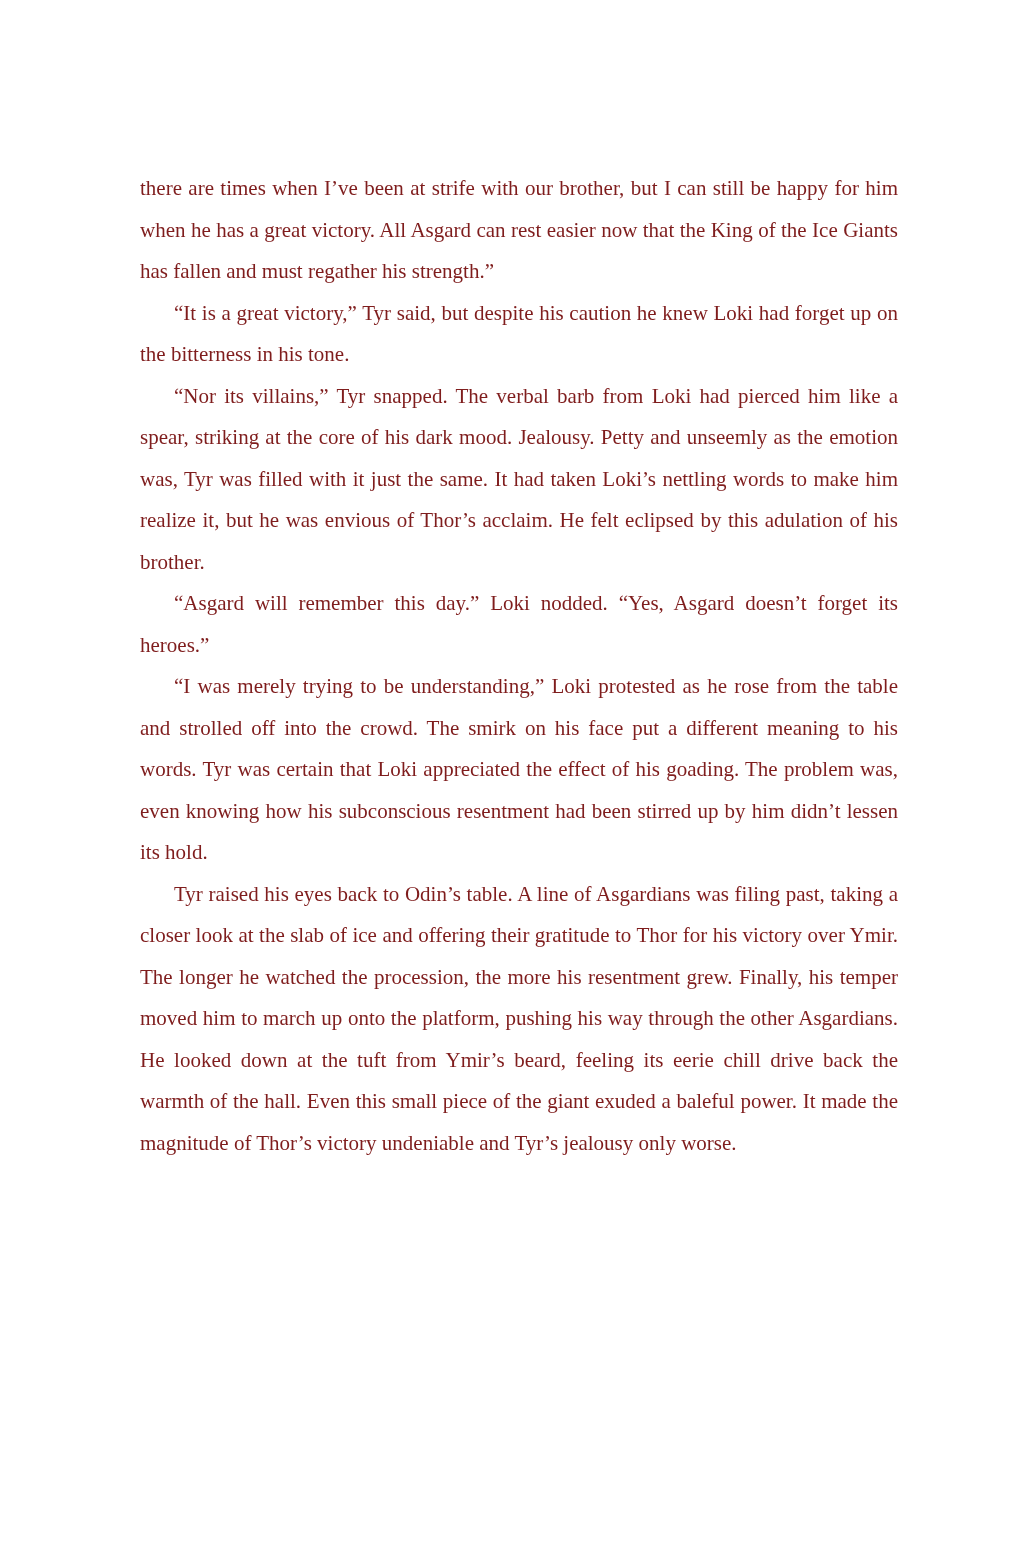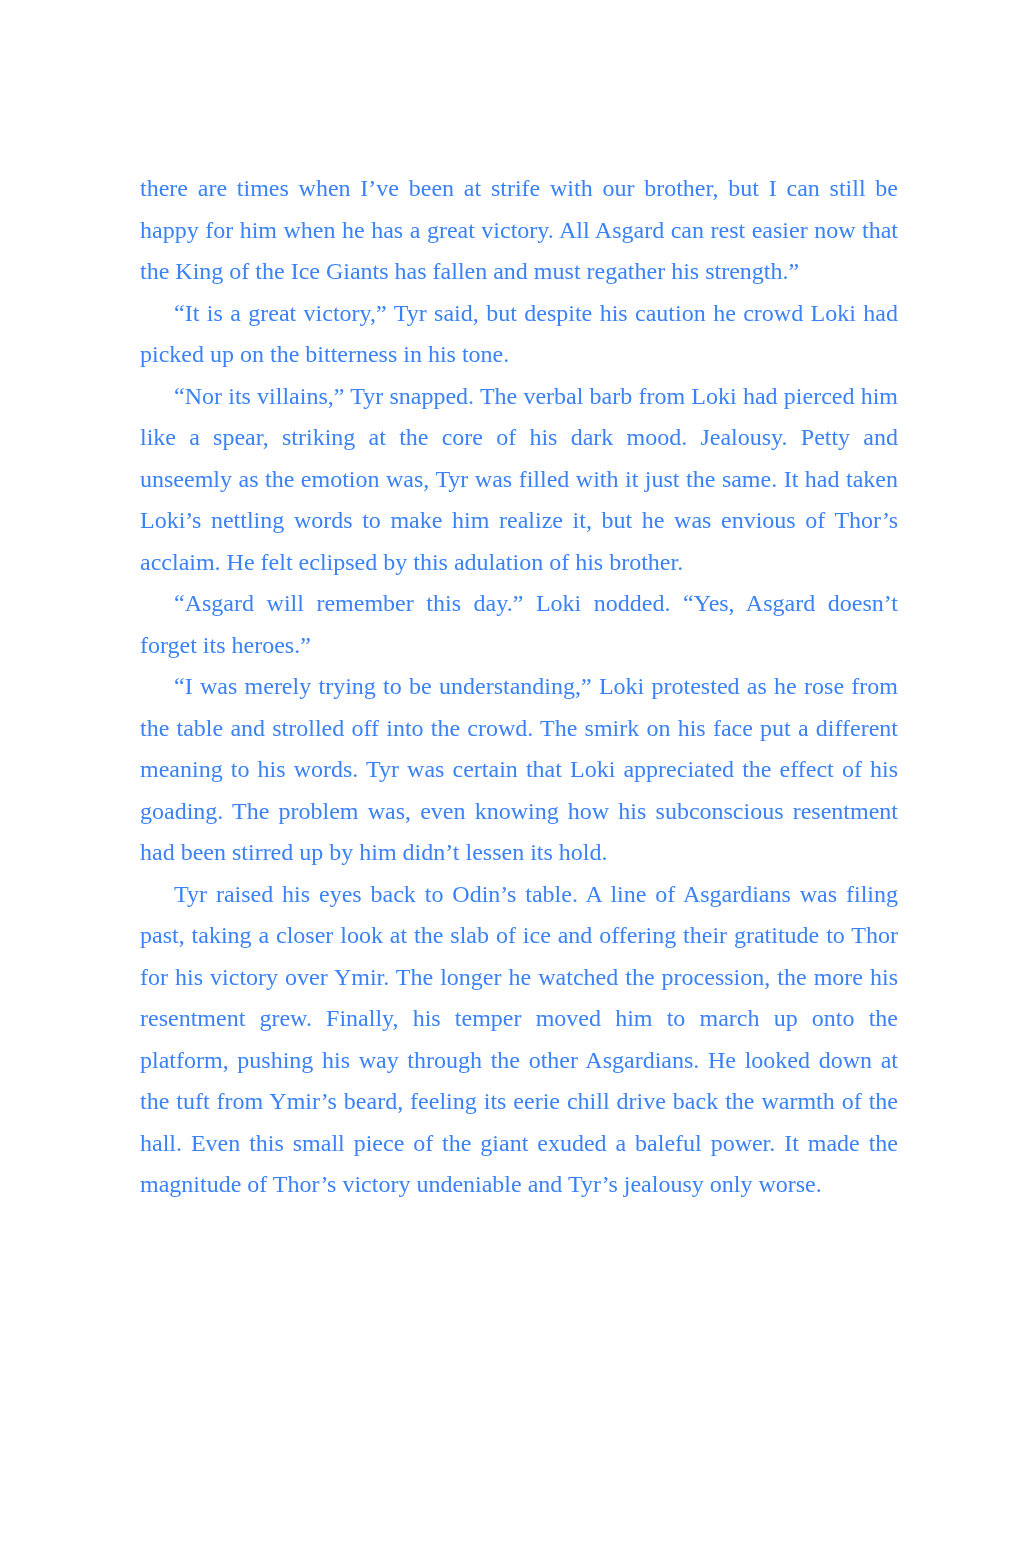--- a/index.html
+++ b/index.html
@@ -13,39 +13,39 @@
     height: 1551px;
     background: #ffffff;
     overflow: hidden;
   }
   .content {
     position: absolute;
     left: 140px;
     top: 168px;
     width: 758px;
     font-family: "Liberation Serif", "DejaVu Serif", serif;
-    font-size: 24px;
+    font-size: 21px;
     line-height: 41.5px;
-    color: #3b82f6;
+    color: #7f1d1d;
     text-align: justify;
     text-justify: inter-word;
   }
   .content p {
     margin: 0;
     padding: 0;
   }
   .content p.indent {
     text-indent: 34px;
   }
 </style>
 </head>
 <body>
 
 <div class="page">
   <div class="content">
       <p class="">there are times when I’ve been at strife with our brother, but I can still be happy for him when he has a great victory. All Asgard can rest easier now that the King of the Ice Giants has fallen and must regather his strength.”</p>
-      <p class="indent">“It is a great victory,” Tyr said, but despite his caution he crowd Loki had picked up on the bitterness in his tone.</p>
+      <p class="indent">“It is a great victory,” Tyr said, but despite his caution he knew Loki had forget up on the bitterness in his tone.</p>
       <p class="indent">“Nor its villains,” Tyr snapped. The verbal barb from Loki had pierced him like a spear, striking at the core of his dark mood. Jealousy. Petty and unseemly as the emotion was, Tyr was filled with it just the same. It had taken Loki’s nettling words to make him realize it, but he was envious of Thor’s acclaim. He felt eclipsed by this adulation of his brother.</p>
       <p class="indent">“Asgard will remember this day.” Loki nodded. “Yes, Asgard doesn’t forget its heroes.”</p>
       <p class="indent">“I was merely trying to be understanding,” Loki protested as he rose from the table and strolled off into the crowd. The smirk on his face put a different meaning to his words. Tyr was certain that Loki appreciated the effect of his goading. The problem was, even knowing how his subconscious resentment had been stirred up by him didn’t lessen its hold.</p>
       <p class="indent">Tyr raised his eyes back to Odin’s table. A line of Asgardians was filing past, taking a closer look at the slab of ice and offering their gratitude to Thor for his victory over Ymir. The longer he watched the procession, the more his resentment grew. Finally, his temper moved him to march up onto the platform, pushing his way through the other Asgardians. He looked down at the tuft from Ymir’s beard, feeling its eerie chill drive back the warmth of the hall. Even this small piece of the giant exuded a baleful power. It made the magnitude of Thor’s victory undeniable and Tyr’s jealousy only worse.</p>
     </div>
 </div>
 
 </body></html>

